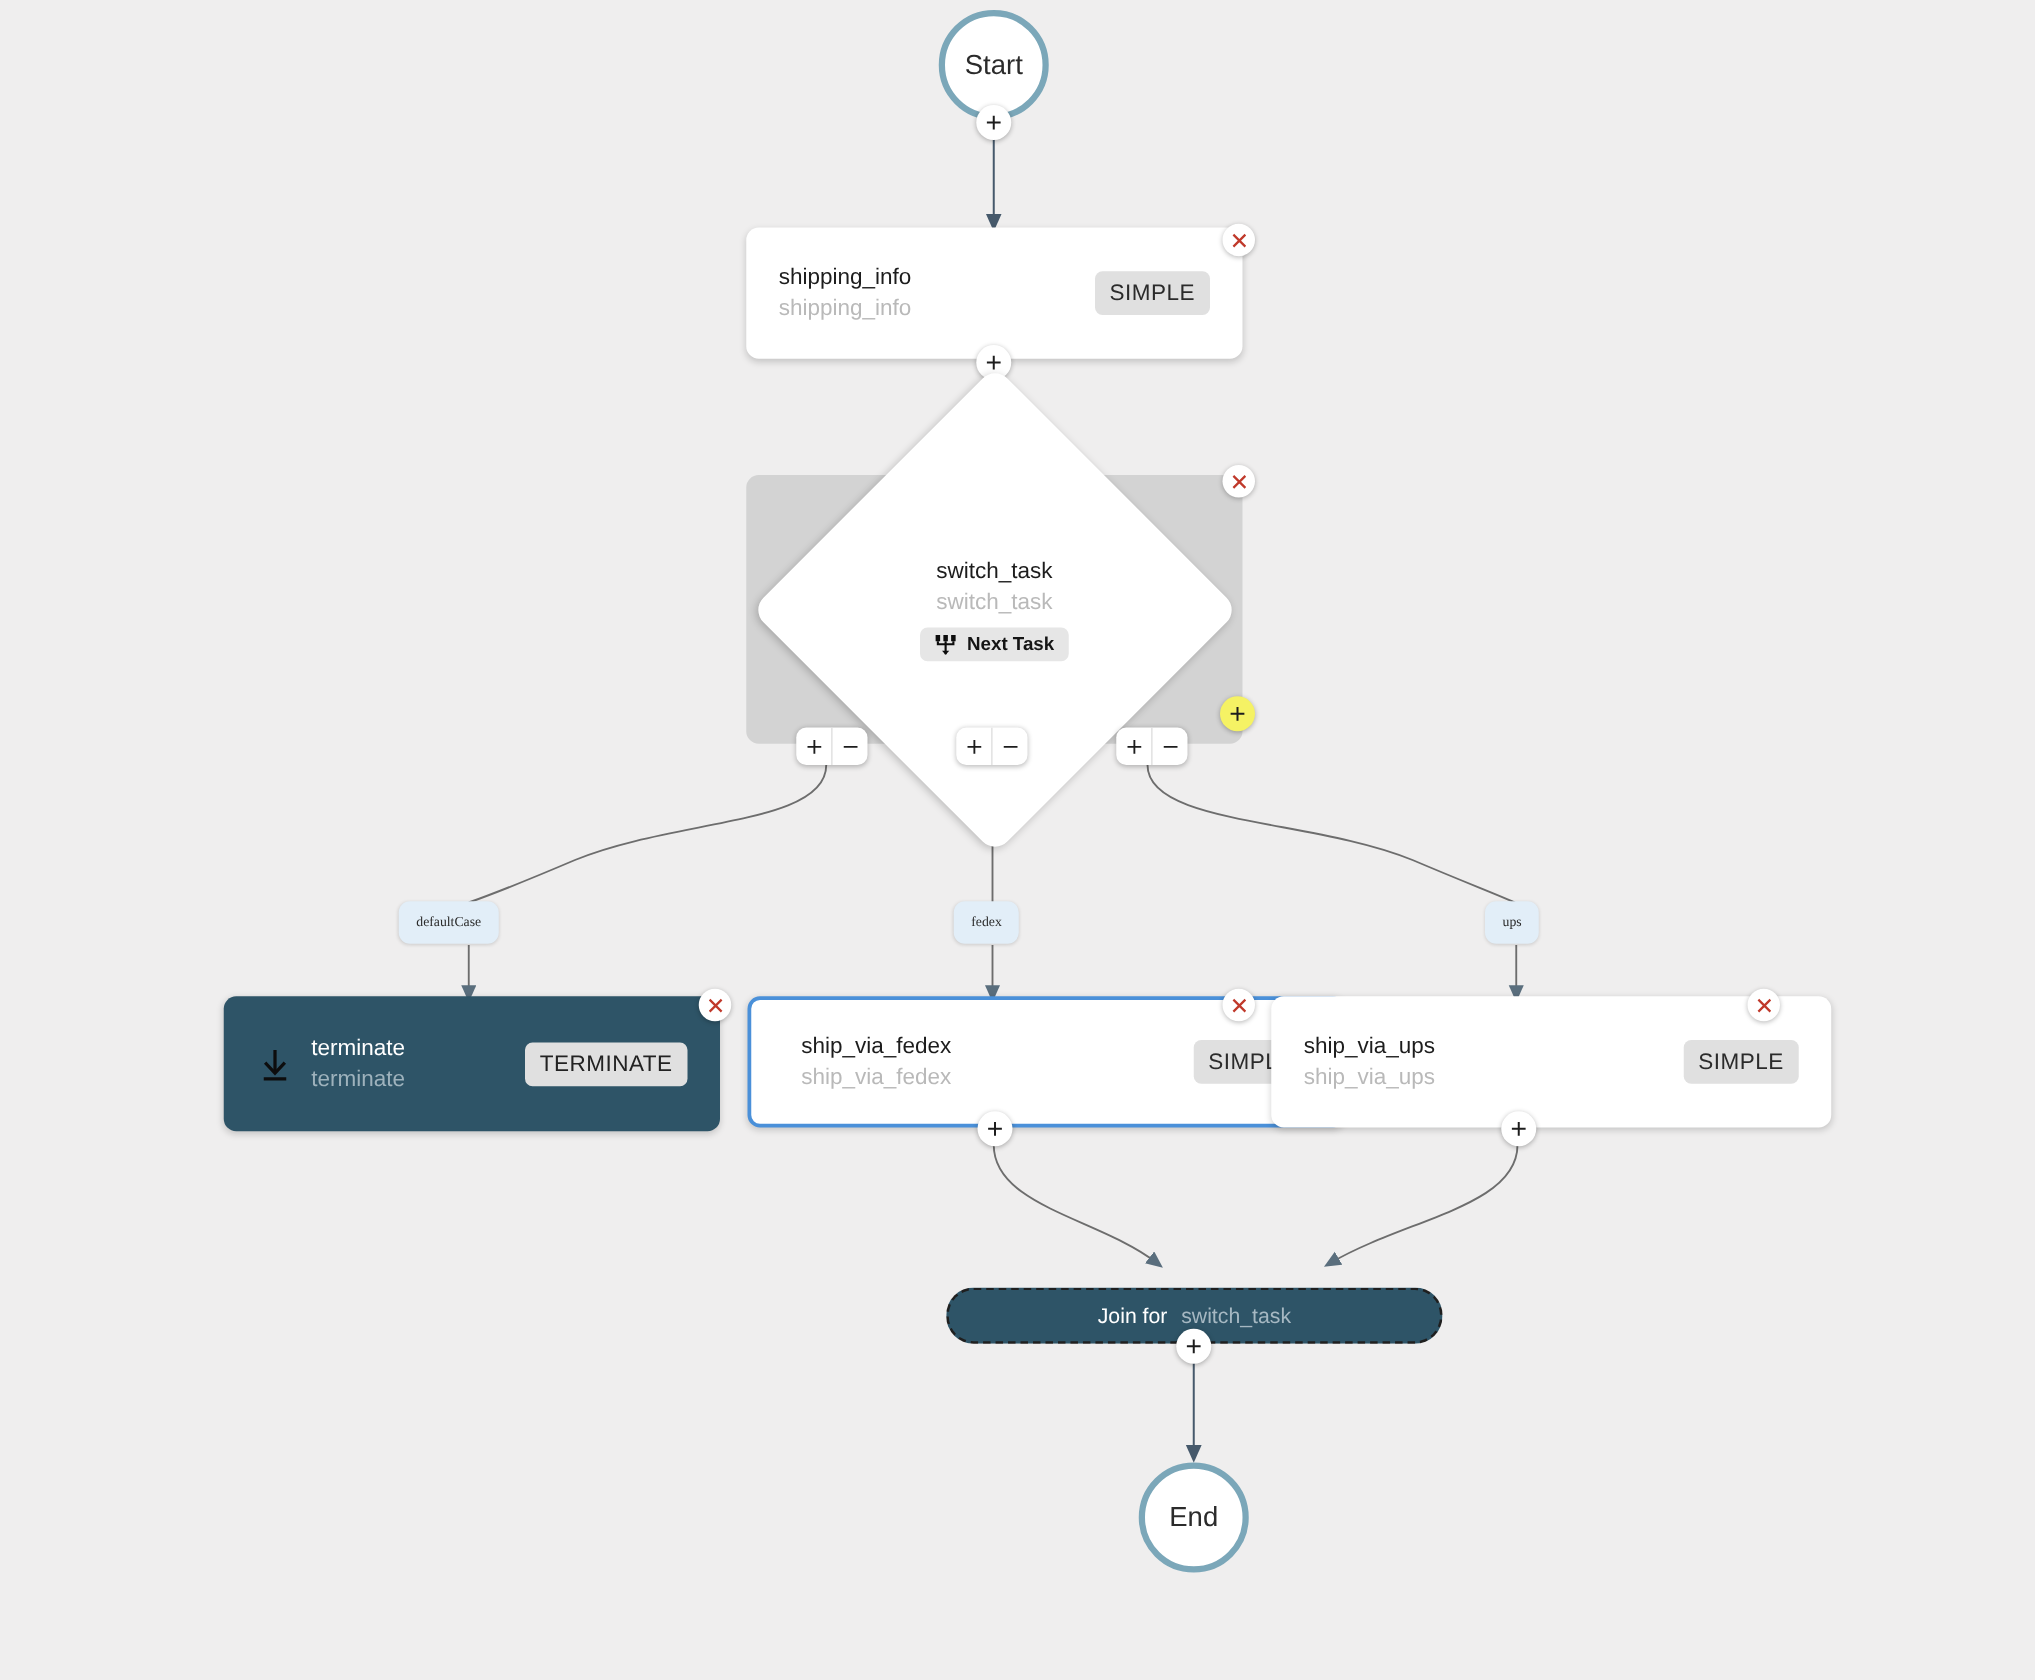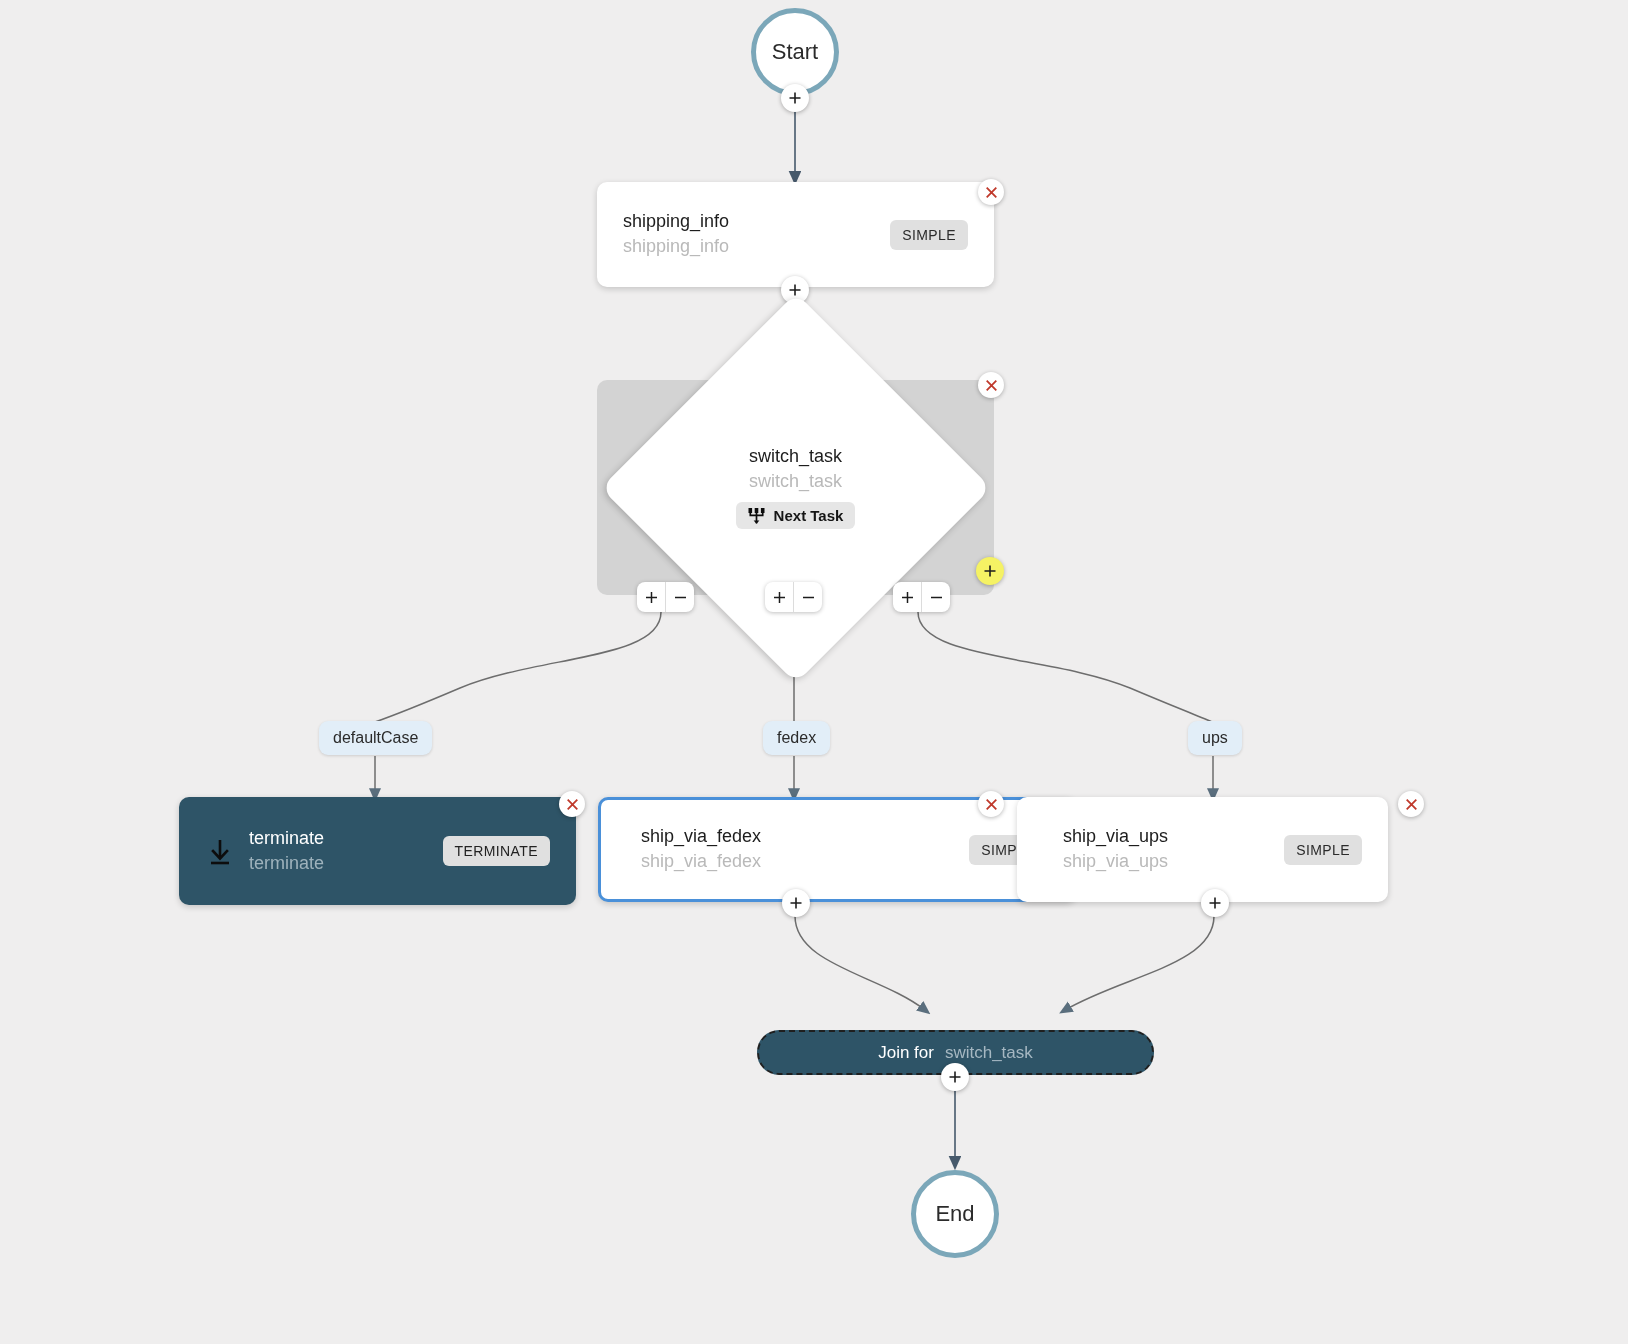--- a/index.html
+++ b/index.html
@@ -71,21 +71,21 @@
     line-height: 1.2;
   }
   .card-sub {
     font-size: 18px;
     color: #b9b9b9;
     line-height: 1.2;
   }
   .type-badge {
     background: #e0e0e0;
     color: #2b2b2b;
-    font-size: 14px;
+    font-size: 18px;
     letter-spacing: 0.4px;
     border-radius: 6px;
     padding: 7px 12px;
     white-space: nowrap;
     flex: 0 0 auto;
     text-align: center;
   }
 
   .card.selected {
     border: 3px solid #4a90d9;
@@ -170,24 +170,25 @@
   
   .branch-pill {
     position: absolute;
     background: #e2eef8;
     border-radius: 9px;
     height: 34px;
     display: flex;
     align-items: center;
     justify-content: flex-start;
     padding: 0 14px;
-    font-size: 16px;
+    font-size: 11px;
     color: #2b2b2b;
     box-shadow: 0 1px 3px rgba(0,0,0,0.14);
     white-space: nowrap;
+    font-family: Liberation Serif, serif;
   }
 
   
   .plus-handle {
     position: absolute;
     width: 28px;
     height: 28px;
     border-radius: 50%;
     background: #ffffff;
     box-shadow: 0 1px 4px rgba(0,0,0,0.3);
@@ -408,21 +409,21 @@
     <svg width="13" height="13" viewBox="0 0 13 13">
       <path d="M1.7,1.7 L11.3,11.3 M11.3,1.7 L1.7,11.3" stroke="#c0392b" stroke-width="1.8"></path>
     </svg>
   </div>
   <div class="plus-handle" style="left:782px; top:889px;">
     <svg width="14" height="14" viewBox="0 0 14 14">
       <path d="M7,1.5 L7,12.5 M1.5,7 L12.5,7" stroke="#1d1d1d" stroke-width="1.6"></path>
     </svg>
   </div>
 
-  <div class="card" style="left:1017px; top:797px; width:371px; height:105px;padding-left:20px;">
+  <div class="card" style="left:1017px; top:797px; width:448px; height:105px;">
     <div class="card-inner">
       <div class="card-texts">
         <span class="card-title">ship_via_ups</span>
         <span class="card-sub">ship_via_ups</span>
       </div>
       <span class="type-badge">SIMPLE</span>
     </div>
   </div>
   <div class="delete-btn" style="left:1398px; top:791px;">
     <svg width="13" height="13" viewBox="0 0 13 13">

